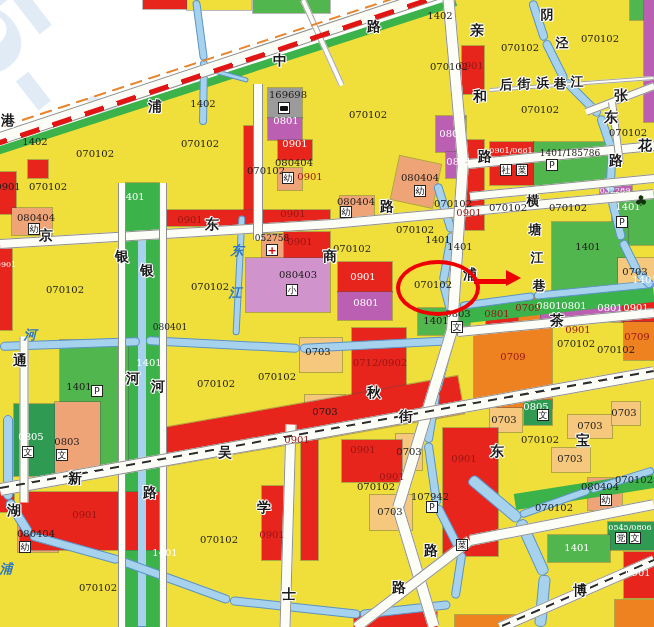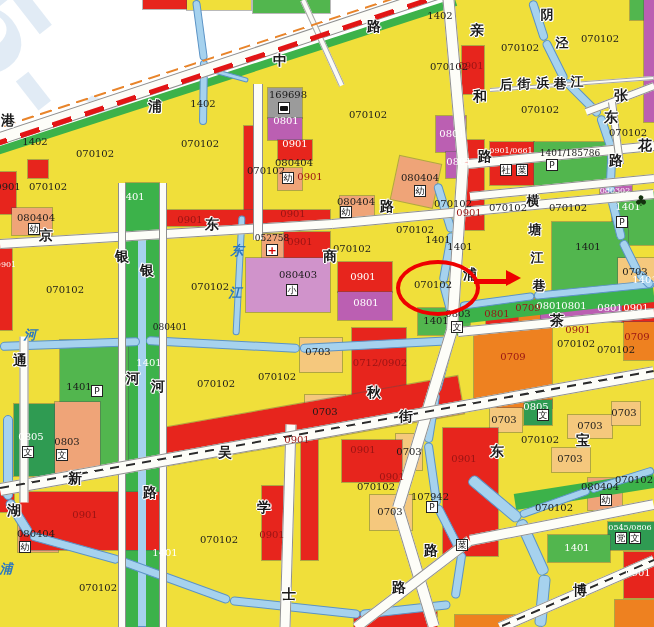--- a/index.html
+++ b/index.html
@@ -208,21 +208,21 @@
       <div class="lb" style="left: 352px; top: 249px; font-size: 10px; color: rgb(26, 26, 26);">070102</div>
       <div class="lb" style="left: 210px; top: 287px; font-size: 10px; color: rgb(26, 26, 26);">070102</div>
       <div class="lb" style="left: 65px; top: 290px; font-size: 10px; color: rgb(26, 26, 26);">070102</div>
       <div class="lb" style="left: 132px; top: 197px; font-size: 10px; color: rgb(255, 255, 255);">1401</div>
       <div class="lb" style="left: 471px; top: 66px; font-size: 10px; color: rgb(153, 20, 20);">0901</div>
       <div class="lb" style="left: 452px; top: 134px; font-size: 10px; color: rgb(255, 255, 255);">0801</div>
       <div class="lb" style="left: 459px; top: 162px; font-size: 10px; color: rgb(255, 255, 255);">0801</div>
       <div class="lb" style="left: 469px; top: 213px; font-size: 10px; color: rgb(153, 20, 20);">0901</div>
       <div class="lb" style="left: 511px; top: 151px; font-size: 8px; color: rgb(255, 255, 255);">0901/0661</div>
       <div class="lb" style="left: 570px; top: 153px; font-size: 9px; color: rgb(26, 26, 26);">1401/185786</div>
-      <div class="lb" style="left: 615px; top: 191px; font-size: 8px; color: rgb(255, 255, 255);">080302</div>
+      <div class="lb" style="left: 615px; top: 191px; font-size: 8px; color: rgb(255, 255, 255);">032289</div>
       <div class="lb" style="left: 628px; top: 207px; font-size: 10px; color: rgb(255, 255, 255);">1401</div>
       <div class="lb" style="left: 645px; top: 280px; font-size: 10px; color: rgb(255, 255, 255);">1401</div>
       <div class="lb" style="left: 420px; top: 178px; font-size: 10px; color: rgb(26, 26, 26);">080404</div>
       <div class="lb" style="left: 356px; top: 202px; font-size: 10px; color: rgb(26, 26, 26);">080404</div>
       <div class="lb" style="left: 453px; top: 204px; font-size: 10px; color: rgb(26, 26, 26);">070102</div>
       <div class="lb" style="left: 508px; top: 208px; font-size: 10px; color: rgb(26, 26, 26);">070102</div>
       <div class="lb" style="left: 568px; top: 208px; font-size: 10px; color: rgb(26, 26, 26);">070102</div>
       <div class="lb" style="left: 415px; top: 230px; font-size: 10px; color: rgb(26, 26, 26);">070102</div>
       <div class="lb" style="left: 438px; top: 240px; font-size: 10px; color: rgb(26, 26, 26);">1401</div>
       <div class="lb" style="left: 460px; top: 247px; font-size: 10px; color: rgb(26, 26, 26);">1401</div>

